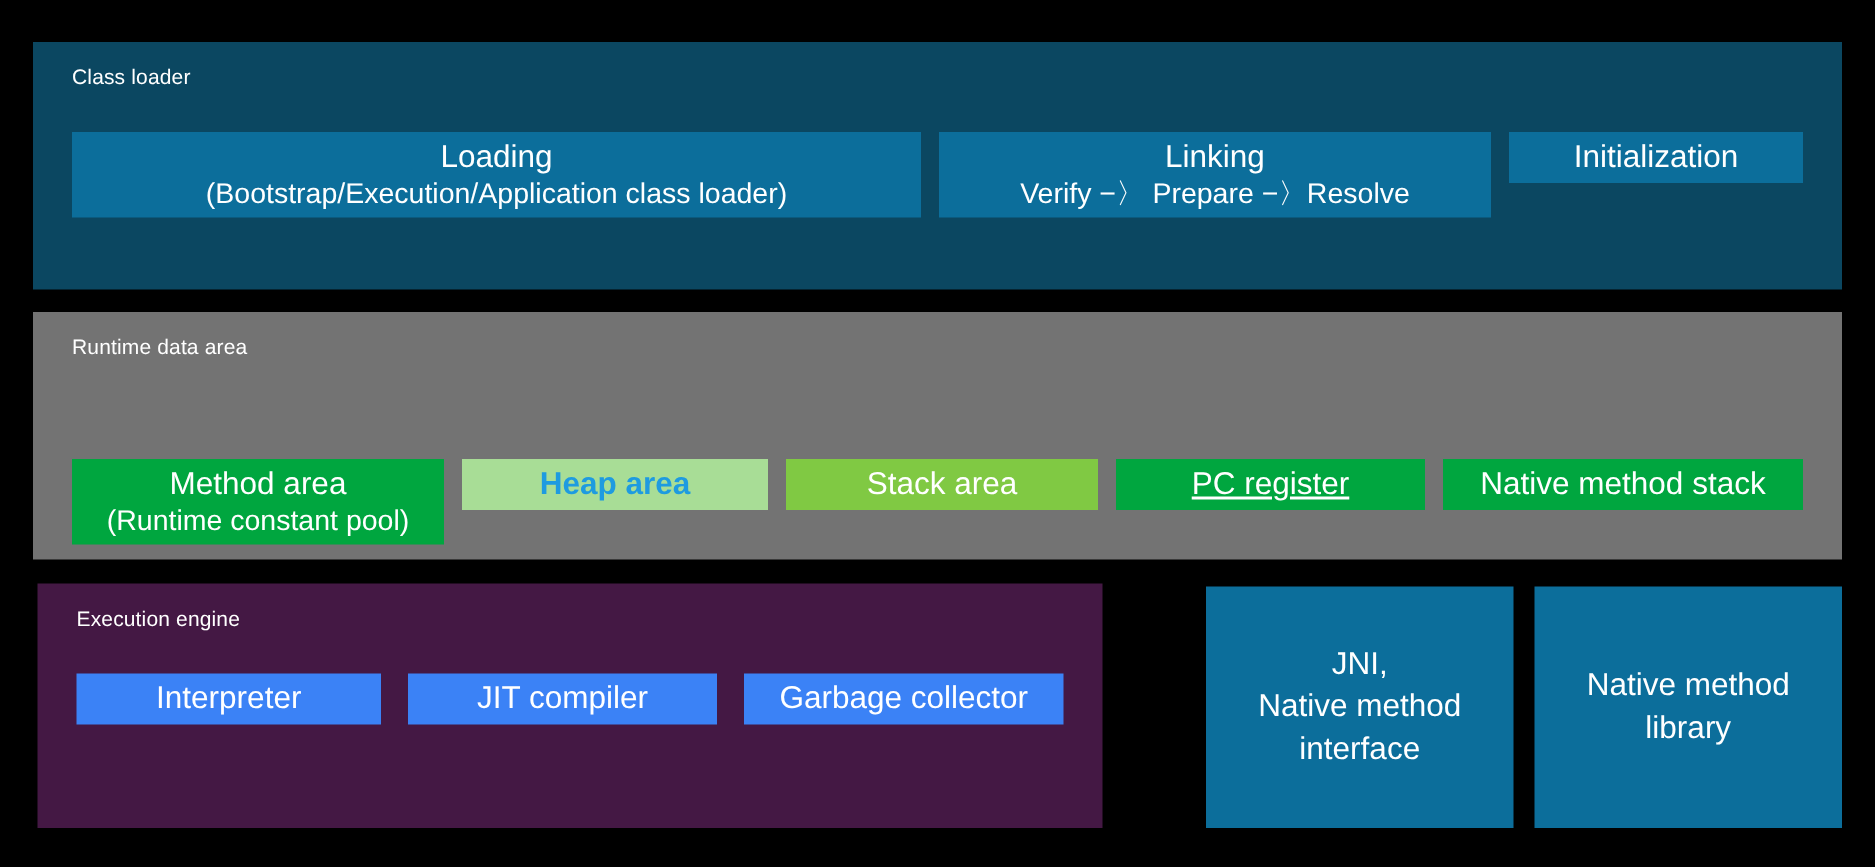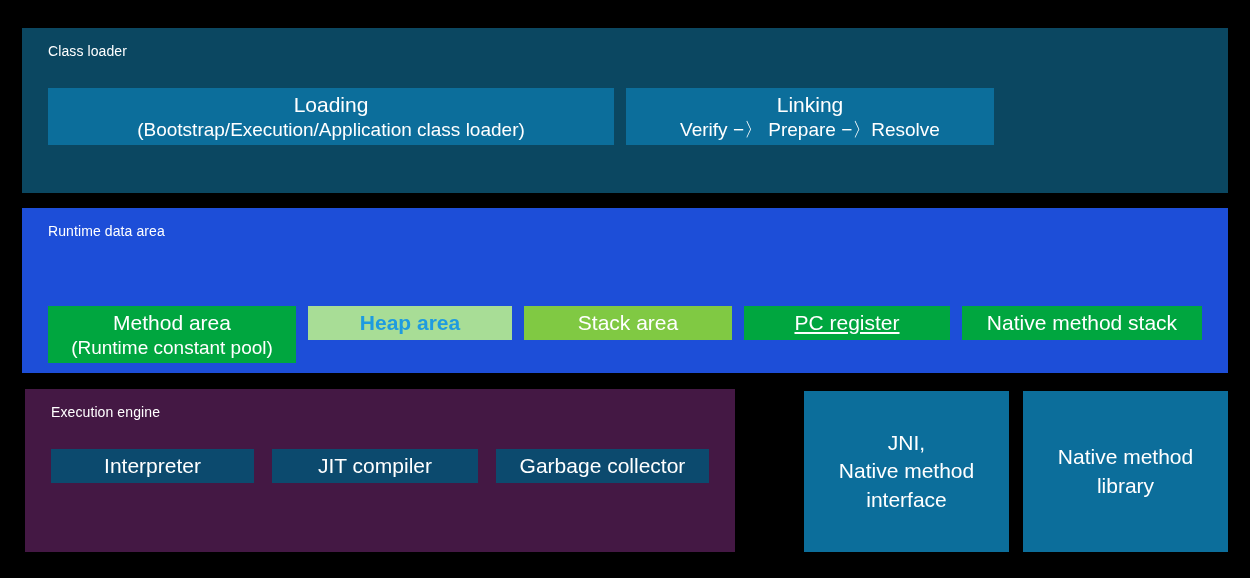--- a/index.html
+++ b/index.html
@@ -86,21 +86,21 @@
   .cl-loading      { flex: 0 0 566px; }
   .cl-linking      { flex: 0 0 368px; }
   .cl-initialization { flex: 1 1 auto; }
 
   
   #runtime-data-area {
     left: 22px;
     top: 208px;
     width: 1206px;
     height: 165px;
-    background: #1d4ed8;
+    background: #737373;
   }
   #runtime-data-area .panel-row {
     top: 60px;
     height: 84px;
     gap: 12px;
     margin-top: 38px;
   }
   .rd-method   { flex: 0 0 248px; background: #00a63f; }
   .rd-heap     { flex: 0 0 204px; background: #a8dd96; color: #1e9be0; font-weight: 700; }
   .rd-stack    { flex: 0 0 208px; background: #80c943; }
@@ -114,21 +114,21 @@
     width: 710px;
     height: 163px;
     background: #441844;
   }
   #execution-engine .panel-row {
     top: 60px;
     height: 76px;
     gap: 18px;
   }
   #execution-engine .box {
-    background: #0c4a6e;
+    background: #3b82f6;
   }
   .ee-interpreter { flex: 0 0 203px; }
   .ee-jit         { flex: 0 0 206px; }
   .ee-gc          { flex: 1 1 auto; }
 
   
   .standalone {
     position: absolute;
     box-sizing: border-box;
     background: #0c6e9b;
@@ -169,20 +169,25 @@
         </div>
       </div>
 
       <div class="box cl-linking">
         <div>
           <span>Linking</span>
           <span class="sub">Verify −〉 Prepare −〉Resolve</span>
         </div>
       </div>
 
+      <div class="box cl-initialization">
+        <div>
+          <span>Initialization</span>
+        </div>
+      </div>
 
     </div>
   </div>
 
   <div class="panel" id="runtime-data-area">
     <div class="panel-title">Runtime data area</div>
     <div class="panel-row">
 
       <div class="box rd-method">
         <div>

